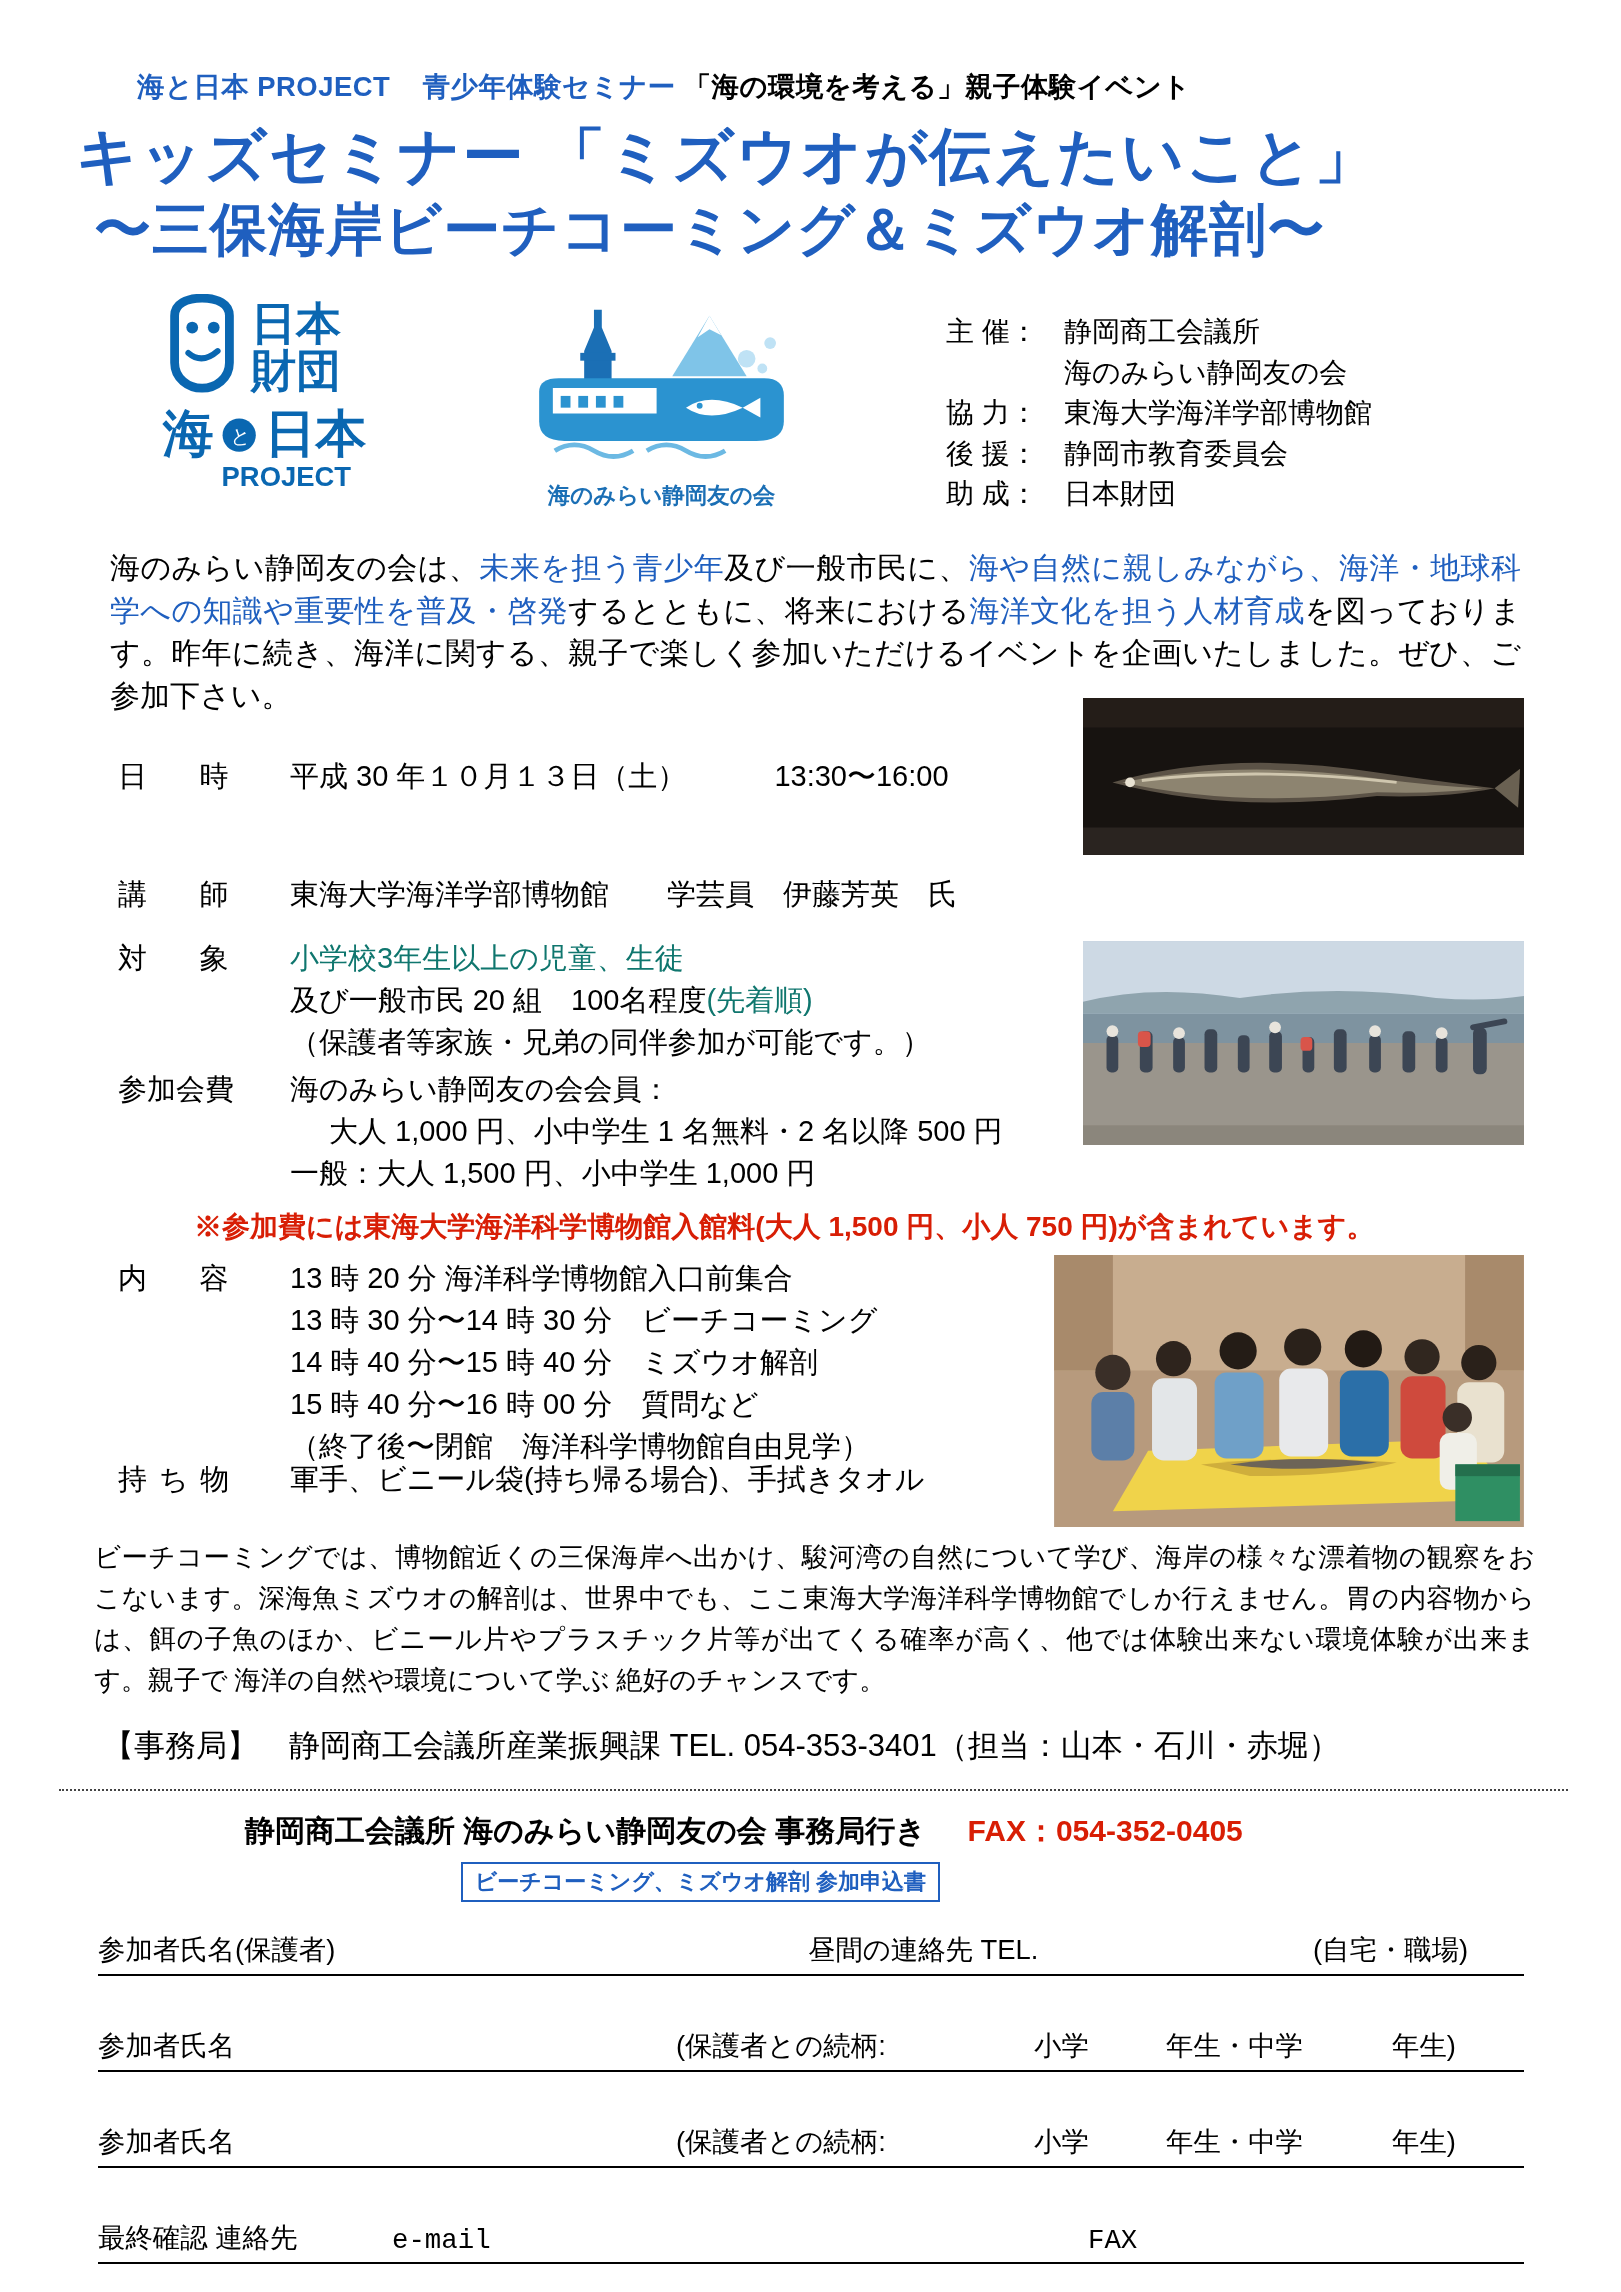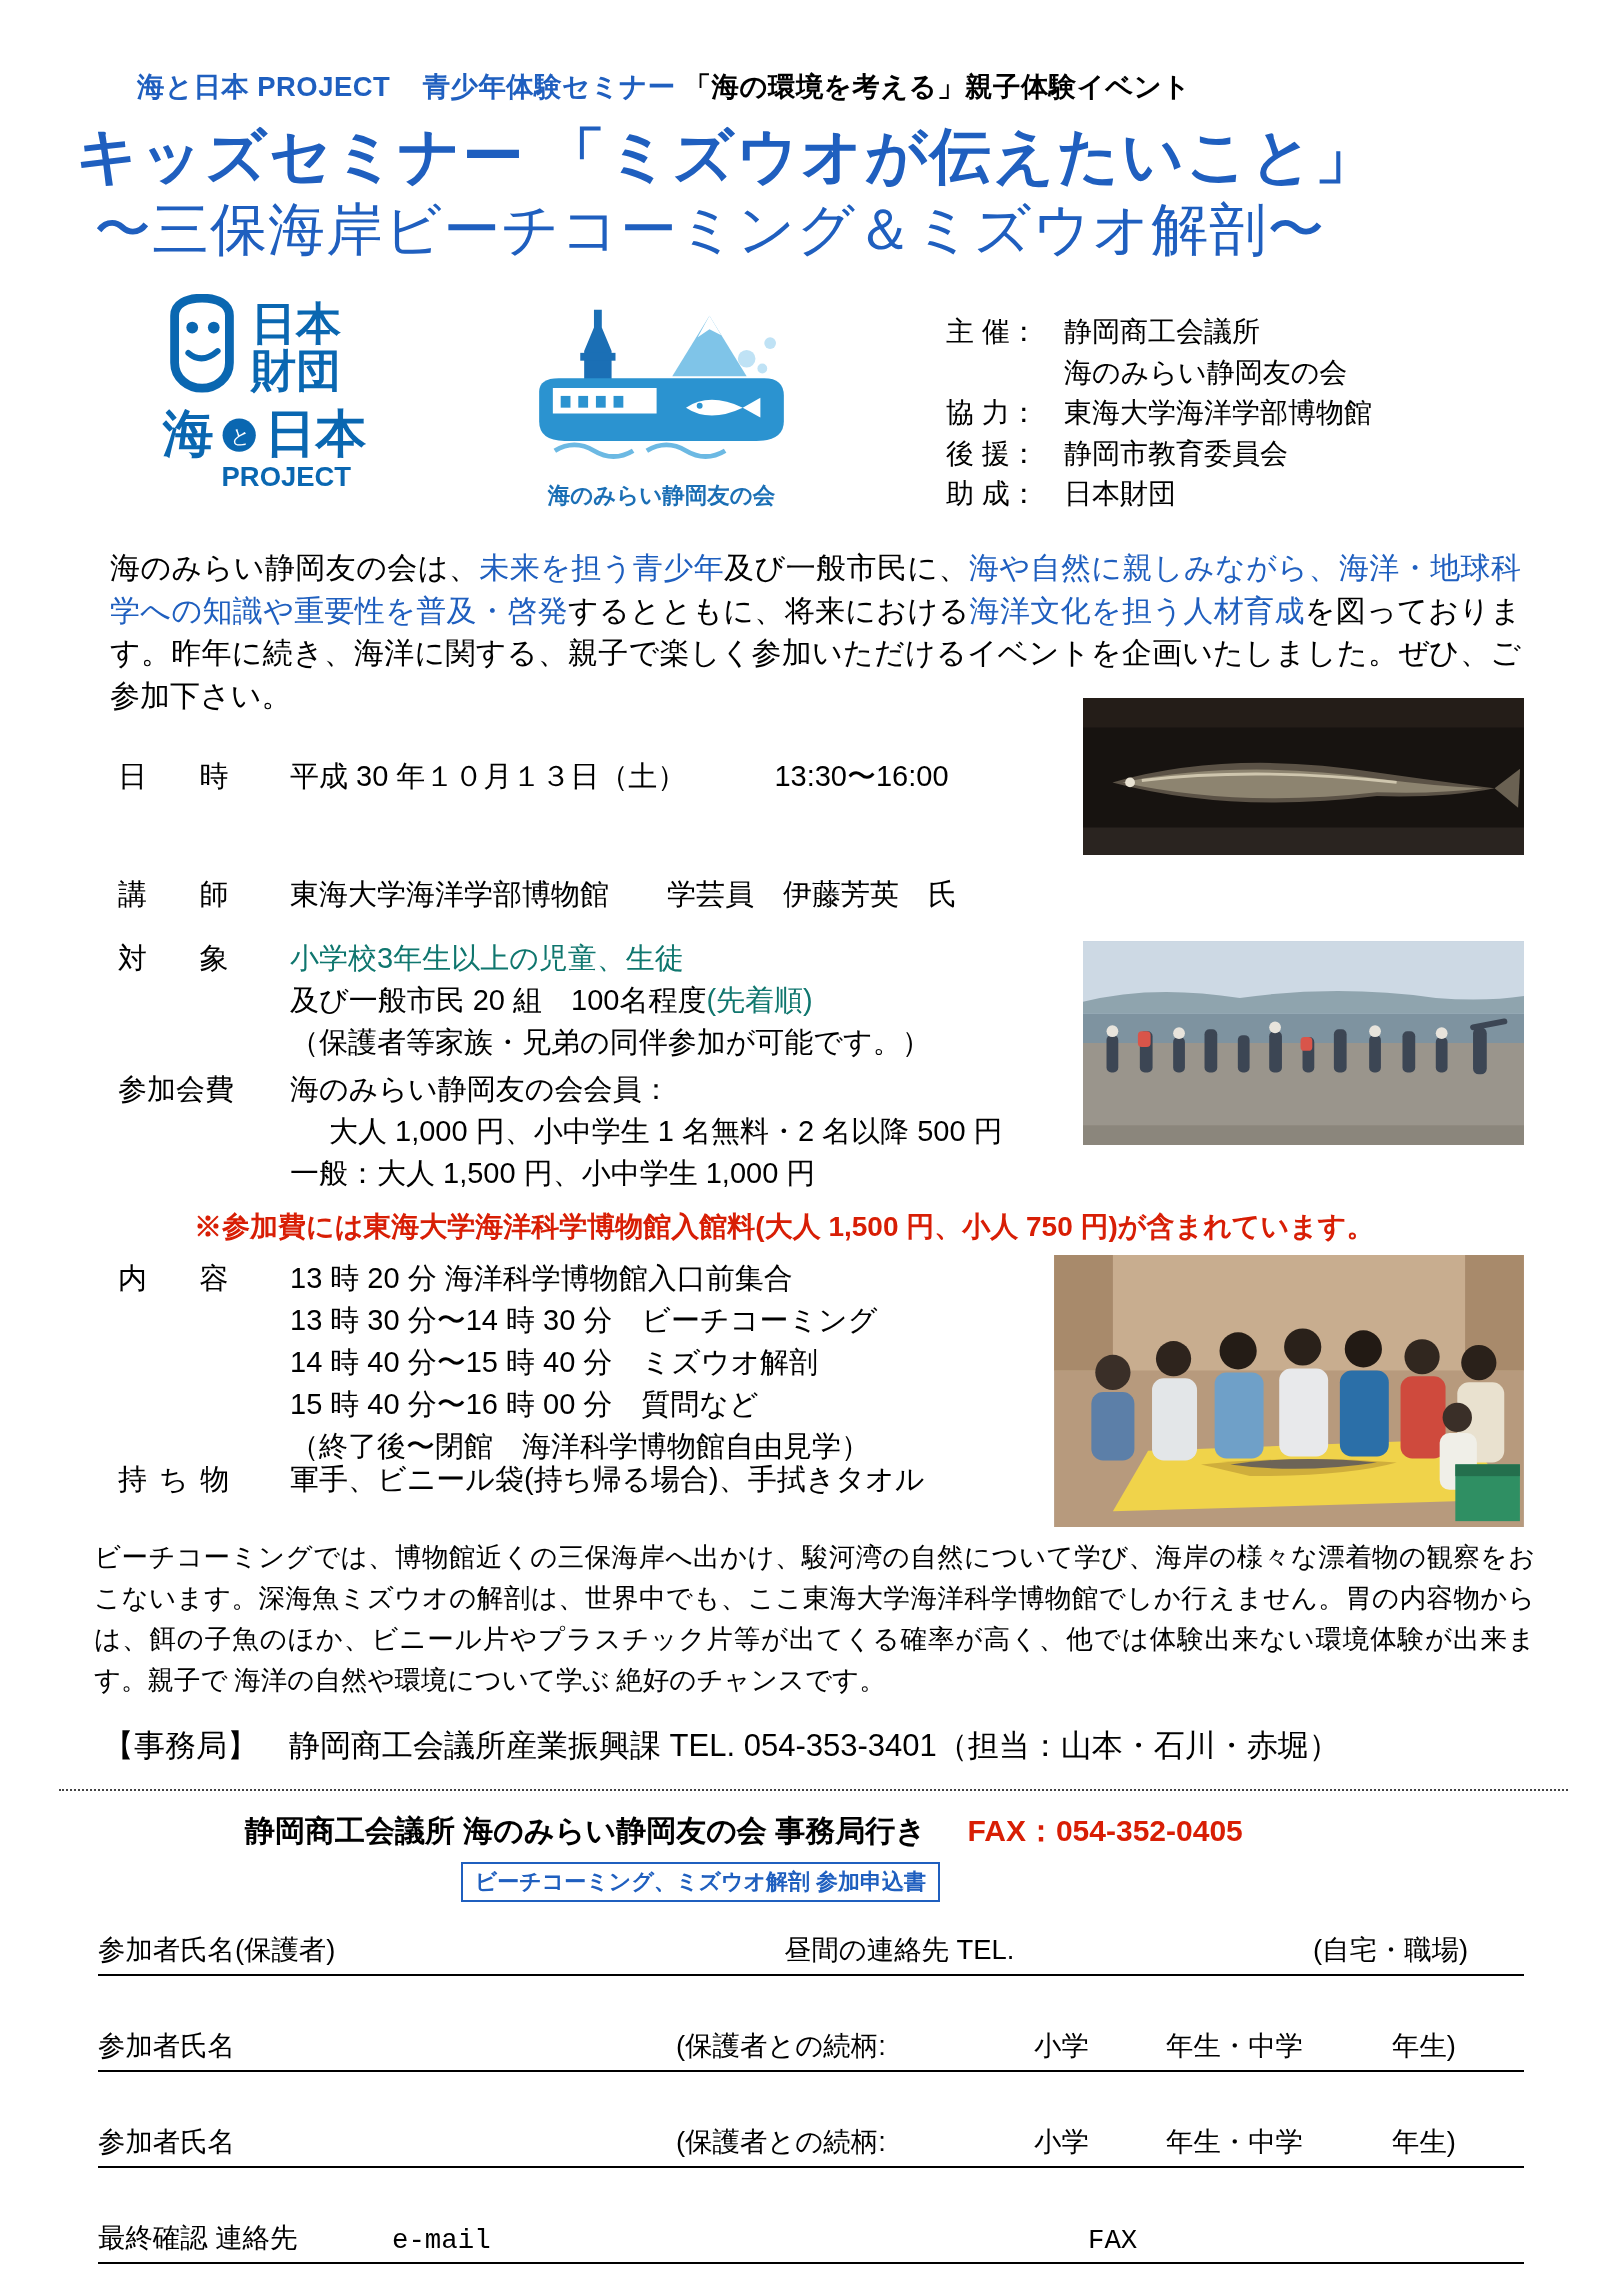--- a/index.html
+++ b/index.html
@@ -48,21 +48,21 @@
     color: #1f5fbf;
     letter-spacing: 2px;
     white-space: nowrap;
   }
   .title2 {
     position: absolute;
     top: 192px;
     left: 94px;
     width: 1490px;
     font-size: 57px;
-    font-weight: normal;
+    font-weight: bold;
     color: #1f5fbf;
     letter-spacing: 1px;
     white-space: nowrap;
   }
 
   
   .logo-nf {
     position: absolute;
     top: 294px;
     left: 157px;
@@ -452,21 +452,21 @@
   <div class="fax-line">
     <span>静岡商工会議所 海のみらい静岡友の会 事務局行き</span>
     &nbsp;&nbsp;&nbsp;
     <span class="fax-num">FAX：054-352-0405</span>
   </div>
 
   <div class="form-title">ビーチコーミング、ミズウオ解剖 参加申込書</div>
 
   <div class="frow frow1">
     <span class="c1" style="left:0px;">参加者氏名(保護者)</span>
-    <span class="c2" style="left:686px;">昼間の連絡先 TEL.</span>
+    <span class="c2" style="left:710px;">昼間の連絡先 TEL.</span>
     <span class="c3" style="left:1215px;">(自宅・職場)</span>
   </div>
 
   <div class="frow frow2">
     <span class="c1" style="left:0px;">参加者氏名</span>
     <span class="c2" style="left:578px;">(保護者との続柄:</span>
     <span class="c3" style="left:936px;">小学</span>
     <span class="c4" style="left:1068px;">年生・中学</span>
     <span class="c5" style="left:1294px;">年生)</span>
   </div>

